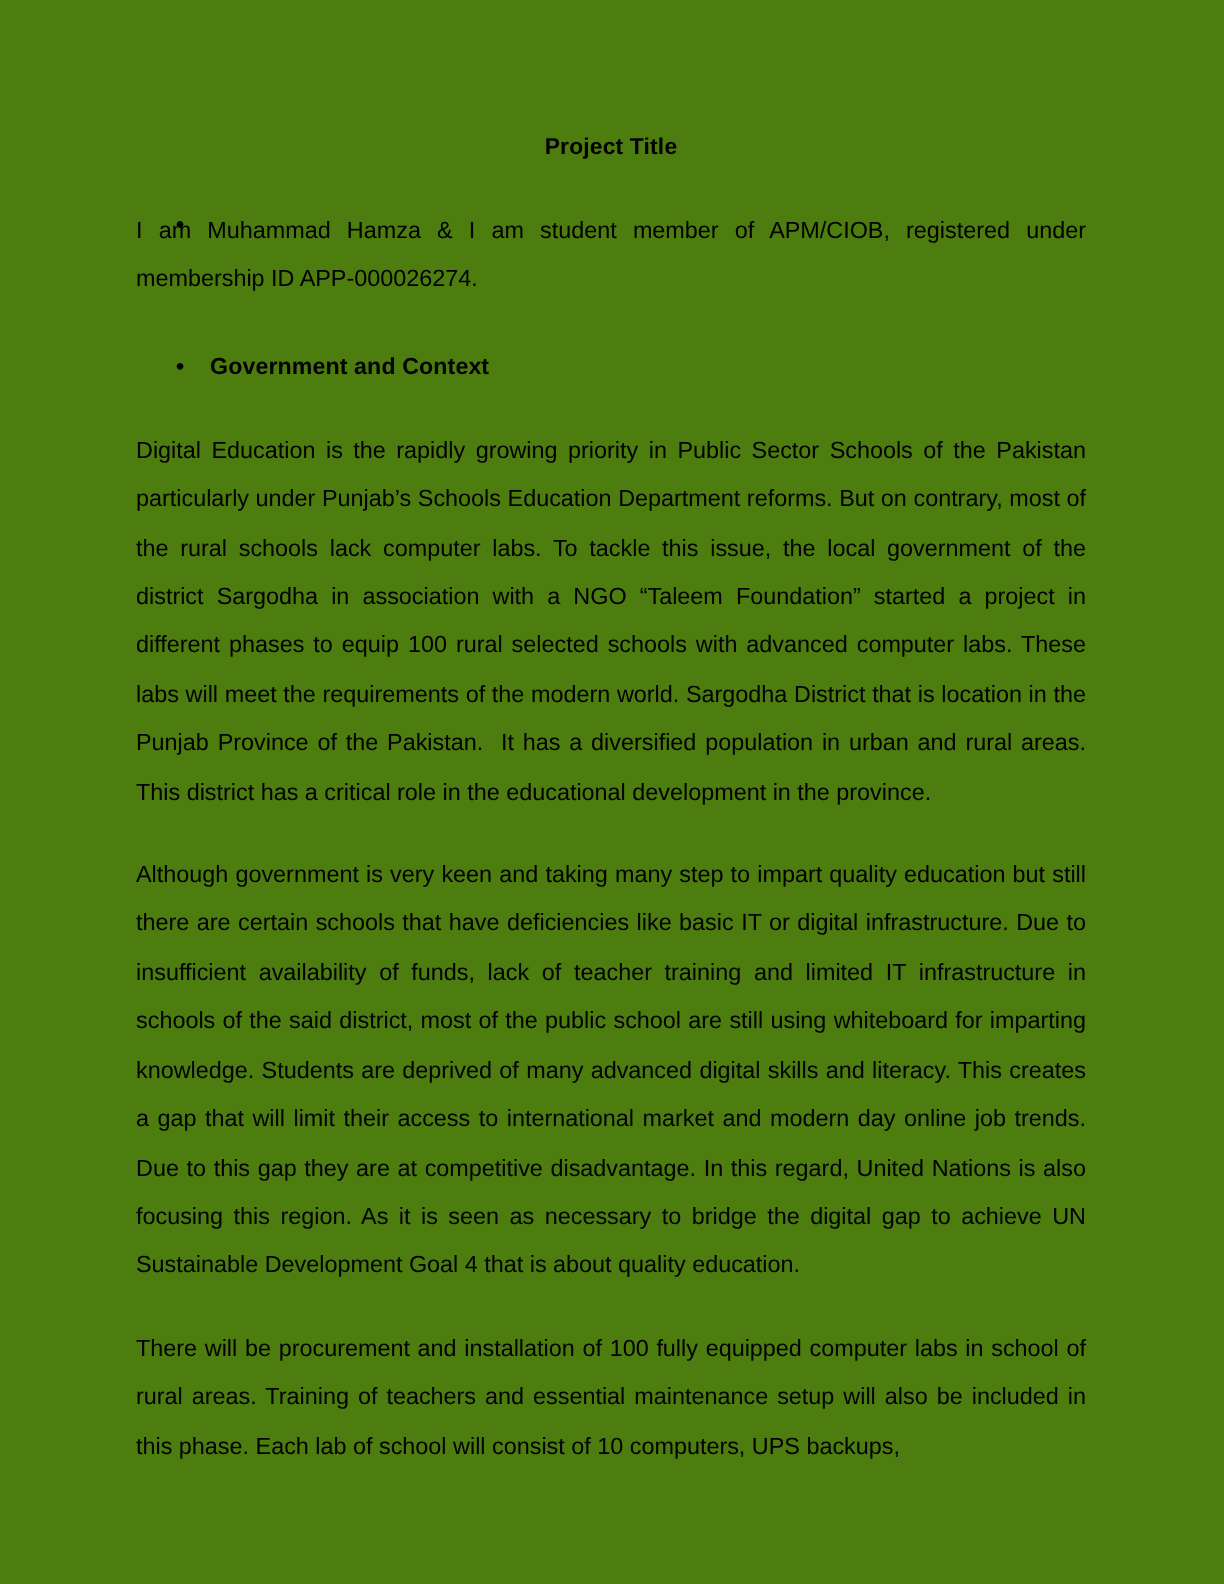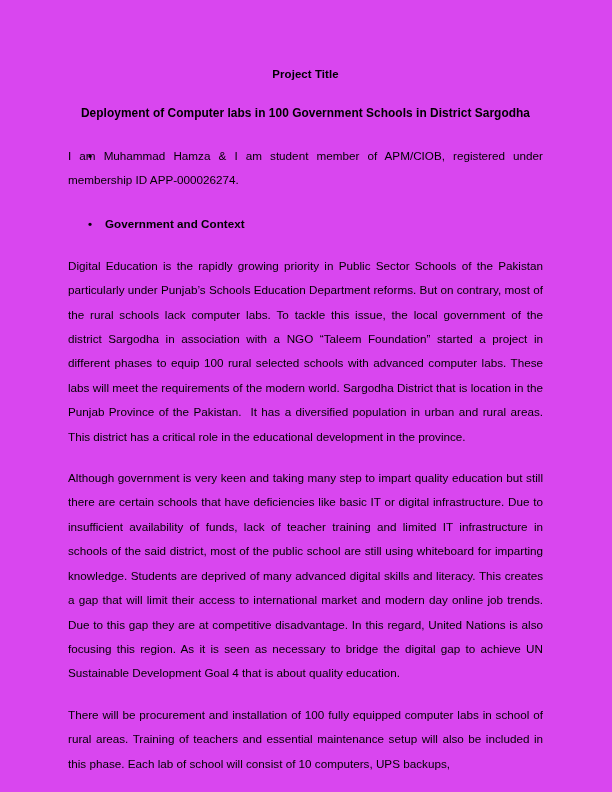--- a/index.html
+++ b/index.html
@@ -14,21 +14,21 @@
     overflow: hidden;
     font-family: "Liberation Sans", sans-serif;
     color: #000000;
     -webkit-font-smoothing: antialiased;
   }
 
   .page {
     position: relative;
     width: 612px;
     height: 792px;
-    background: #d946ef;
+    background: #4d7c0f;
     box-sizing: border-box;
     padding: 62px 69px 0 68px;
   }
 
   .doc-body {
     width: 475px;
   }
 
   
   .title-center {
@@ -85,21 +85,20 @@
   .para.after-intro { margin-bottom: 19px; }
 </style>
 </head>
 <body>
 
 <div class="page">
   <div class="doc-body">
 
     <h1 class="title-center">Project Title</h1>
 
-    <h2 class="subtitle-center">Deployment of Computer labs in 100 Government Schools in District Sargodha</h2>
 
     <h3 class="bullet-heading">
       <span class="bullet-glyph">•</span>
     </h3>
 
     <p class="para after-intro">I am Muhammad Hamza &amp; I am student member of APM/CIOB, registered under membership ID APP-000026274.</p>
 
     <h3 class="bullet-heading">
       <span class="bullet-glyph">•</span>
       <span>Government and Context</span>

